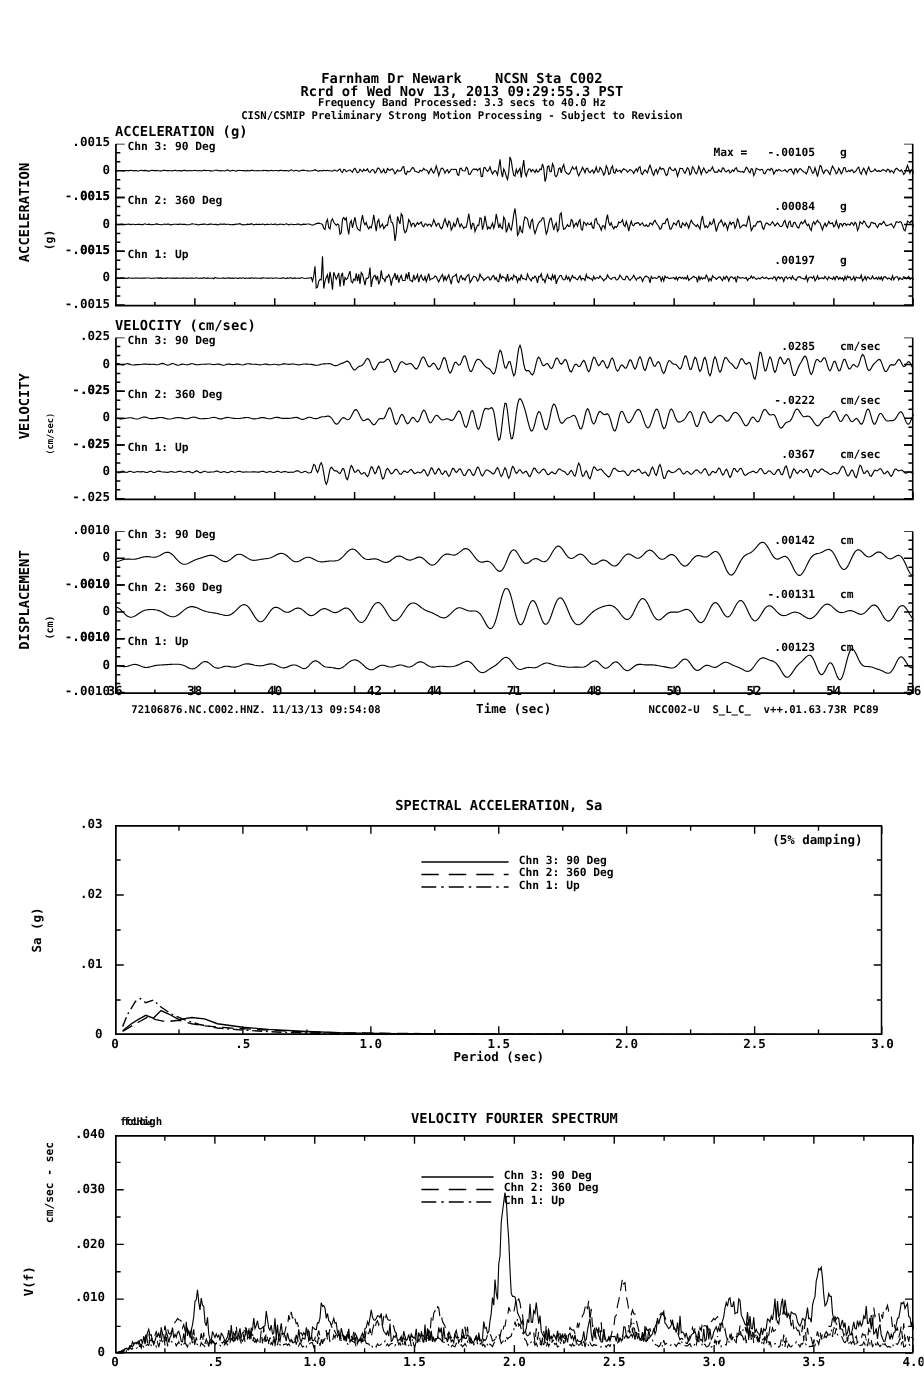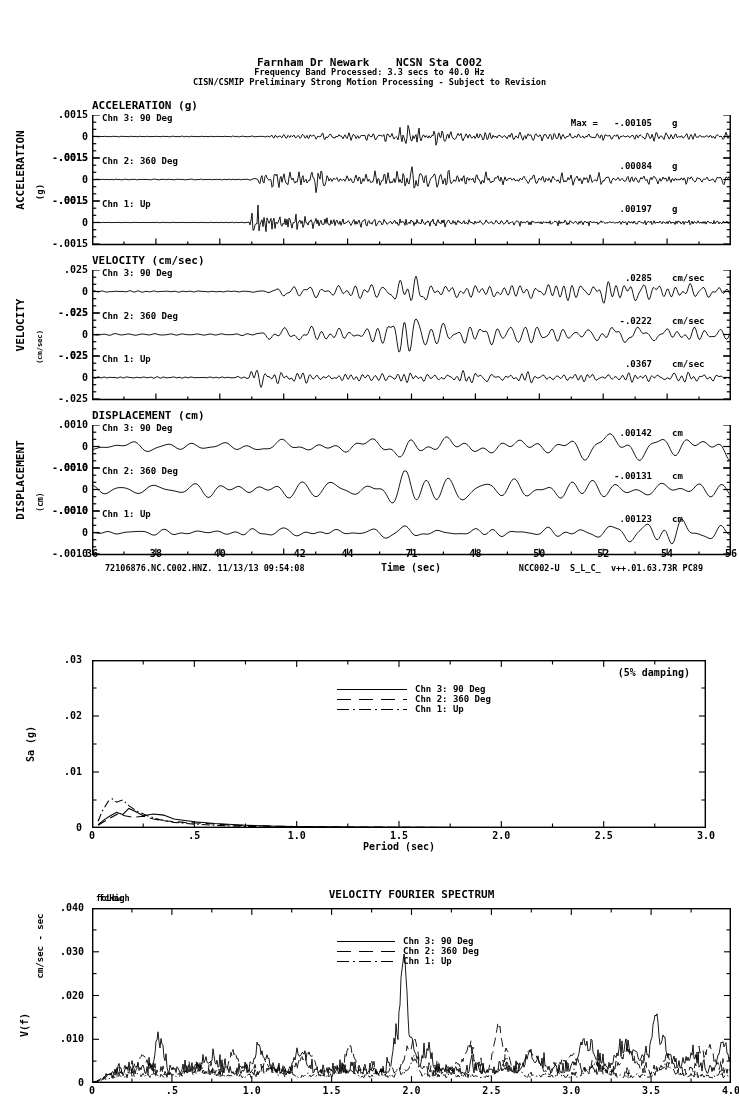--- a/index.html
+++ b/index.html
@@ -14,27 +14,27 @@
   .side{transform:translate(-50%,-50%) rotate(-90deg);white-space:nowrap;font-weight:bold;}
   svg{display:block;}
 </style>
 </head>
 <body>
 
 <div id="page">
 
   <div class="abs ctr" style="top:57px;left:0;width:739px;">
     <div class="h1">Farnham Dr Newark    NCSN Sta C002</div>
+    <div class="h1">Rcrd of Wed Nov 13, 2013 09:29:55.3 PST</div>
     <div class="h2">Frequency Band Processed: 3.3 secs to 40.0 Hz</div>
     <div class="h2">CISN/CSMIP Preliminary Strong Motion Processing - Subject to Revision</div>
   </div>
 
   <div class="abs ptitle" style="top:99px;">ACCELERATION (g)</div>
   <div class="abs ptitle" style="top:254px;">VELOCITY (cm/sec)</div>
-  <div class="abs ptitle" style="top:409px;">DISPLACEMENT (cm)</div>
 
   <div class="abs side" style="left:20px;top:170px;font-size:11px;">ACCELERATION</div>
   <div class="abs side" style="left:40px;top:192px;font-size:9px;">(g)</div>
   <div class="abs side" style="left:20px;top:325px;font-size:11px;">VELOCITY</div>
   <div class="abs side" style="left:40px;top:347px;font-size:7px;">(cm/sec)</div>
   <div class="abs side" style="left:20px;top:480px;font-size:11px;">DISPLACEMENT</div>
   <div class="abs side" style="left:40px;top:502px;font-size:8px;">(cm)</div>
 
   <div class="abs" id="wavebox0" style="left:92px;top:115px;">
       <svg width="639" height="134">
@@ -253,20 +253,21 @@
         <path d="M0,24.43 1,24.39 2,24.21 3,23.93 4,23.60 5,23.24 6,22.92 7,22.64 8,22.44 9,22.32 10,22.27 11,22.27 12,22.31 13,22.35 14,22.37 15,22.35 16,22.26 17,22.10 18,21.88 19,21.61 20,21.31 21,21.01 22,20.74 23,20.52 24,20.37 25,20.31 26,20.32 27,20.40 28,20.52 29,20.65 30,20.75 31,20.79 32,20.73 33,20.55 34,20.25 35,19.82 36,19.31 37,18.73 38,18.14 39,17.60 40,17.16 41,16.87 42,16.79 43,16.93 44,17.32 45,17.94 46,18.77 47,19.77 48,20.87 49,22.01 50,23.13 51,24.15 52,25.02 53,25.70 54,26.17 55,26.41 56,26.43 57,26.26 58,25.93 59,25.49 60,24.99 61,24.45 62,23.93 63,23.44 64,22.99 65,22.60 66,22.25 67,21.92 68,21.62 69,21.31 70,20.99 71,20.66 72,20.32 73,19.98 74,19.68 75,19.43 76,19.28 77,19.24 78,19.34 79,19.60 80,20.00 81,20.54 82,21.18 83,21.88 84,22.58 85,23.22 86,23.76 87,24.13 88,24.31 89,24.26 90,23.98 91,23.50 92,22.85 93,22.07 94,21.23 95,20.40 96,19.65 97,19.03 98,18.60 99,18.37 100,18.37 101,18.58 102,18.98 103,19.53 104,20.16 105,20.84 106,21.50 107,22.09 108,22.57 109,22.93 110,23.16 111,23.25 112,23.23 113,23.12 114,22.96 115,22.77 116,22.58 117,22.41 118,22.27 119,22.16 120,22.05 121,21.94 122,21.80 123,21.61 124,21.34 125,21.00 126,20.57 127,20.07 128,19.54 129,18.99 130,18.49 131,18.07 132,17.78 133,17.67 134,17.76 135,18.05 136,18.55 137,19.23 138,20.04 139,20.93 140,21.83 141,22.68 142,23.41 143,23.96 144,24.31 145,24.42 146,24.32 147,24.01 148,23.55 149,22.98 150,22.38 151,21.80 152,21.32 153,20.97 154,20.79 155,20.79 156,20.98 157,21.32 158,21.79 159,22.32 160,22.88 161,23.41 162,23.86 163,24.21 164,24.43 165,24.54 166,24.53 167,24.44 168,24.30 169,24.14 170,23.99 171,23.87 172,23.81 173,23.78 174,23.78 175,23.77 176,23.73 177,23.61 178,23.37 179,22.97 180,22.40 181,21.65 182,20.73 183,19.69 184,18.57 185,17.45 186,16.39 187,15.49 188,14.79 189,14.36 190,14.23 191,14.41 192,14.88 193,15.61 194,16.54 195,17.58 196,18.67 197,19.73 198,20.67 199,21.45 200,22.02 201,22.39 202,22.56 203,22.57 204,22.46 205,22.30 206,22.15 207,22.06 208,22.07 209,22.22 210,22.49 211,22.88 212,23.35 213,23.84 214,24.30 215,24.66 216,24.87 217,24.89 218,24.70 219,24.31 220,23.74 221,23.05 222,22.29 223,21.53 224,20.84 225,20.30 226,19.95 227,19.81 228,19.90 229,20.19 230,20.64 231,21.19 232,21.77 233,22.31 234,22.73 235,23.00 236,23.08 237,22.96 238,22.67 239,22.25 240,21.77 241,21.30 242,20.92 243,20.71 244,20.70 245,20.95 246,21.44 247,22.15 248,23.04 249,24.01 250,24.98 251,25.86 252,26.55 253,26.98 254,27.10 255,26.87 256,26.33 257,25.49 258,24.44 259,23.26 260,22.05 261,20.90 262,19.90 263,19.11 264,18.57 265,18.28 266,18.22 267,18.34 268,18.56 269,18.81 270,18.99 271,19.05 272,18.92 273,18.58 274,18.04 275,17.33 276,16.51 277,15.67 278,14.90 279,14.29 280,13.93 281,13.88 282,14.16 283,14.79 284,15.72 285,16.89 286,18.22 287,19.60 288,20.92 289,22.13 290,23.16 291,23.94 292,24.45 293,24.68 294,24.67 295,24.51 296,24.27 297,24.09 298,24.04 299,24.22 300,24.69 301,25.45 302,26.48 303,27.70 304,29.00 305,30.23 306,31.24 307,31.89 308,32.05 309,31.66 310,30.67 311,29.12 312,27.10 313,24.76 314,22.28 315,19.86 316,17.70 317,16.08 318,15.12 319,14.84 320,15.22 321,16.17 322,17.55 323,19.20 324,20.93 325,22.56 326,23.95 327,24.96 328,25.56 329,25.71 330,25.48 331,24.94 332,24.21 333,23.42 334,22.70 335,22.16 336,21.87 337,21.85 338,22.11 339,22.57 340,23.15 341,23.74 342,24.20 343,24.43 344,24.34 345,23.85 346,22.97 347,21.71 348,20.15 349,18.42 350,16.65 351,14.99 352,13.59 353,12.56 354,12.00 355,11.94 356,12.38 357,13.27 358,14.50 359,15.94 360,17.46 361,18.91 362,20.15 363,21.08 364,21.64 365,21.82 366,21.63 367,21.16 368,20.49 369,19.75 370,19.07 371,18.55 372,18.30 373,18.37 374,18.77 375,19.50 376,20.48 377,21.63 378,22.85 379,24.02 380,25.03 381,25.80 382,26.27 383,26.42 384,26.28 385,25.91 386,25.34 387,24.68 388,24.03 389,23.48 390,23.13 391,23.03 392,23.21 393,23.67 394,24.34 395,25.16 396,26.02 397,26.82 398,27.44 399,27.80 400,27.83 401,27.50 402,26.81 403,25.80 404,24.56 405,23.20 406,21.82 407,20.54 408,19.48 409,18.71 410,18.28 411,18.20 412,18.44 413,18.93 414,19.58 415,20.27 416,20.90 417,21.36 418,21.57 419,21.48 420,21.07 421,20.38 422,19.48 423,18.44 424,17.39 425,16.44 426,15.70 427,15.25 428,15.15 429,15.42 430,16.03 431,16.92 432,17.99 433,19.15 434,20.26 435,21.22 436,21.93 437,22.33 438,22.39 439,22.14 440,21.62 441,20.92 442,20.16 443,19.45 444,18.92 445,18.65 446,18.71 447,19.14 448,19.91 449,20.99 450,22.27 451,23.66 452,25.01 453,26.21 454,27.13 455,27.70 456,27.86 457,27.61 458,26.97 459,26.02 460,24.86 461,23.61 462,22.38 463,21.28 464,20.40 465,19.80 466,19.49 467,19.45 468,19.62 469,19.92 470,20.25 471,20.52 472,20.63 473,20.53 474,20.19 475,19.62 476,18.87 477,18.04 478,17.24 479,16.59 480,16.22 481,16.25 482,16.74 483,17.74 484,19.23 485,21.15 486,23.39 487,25.82 488,28.26 489,30.53 490,32.47 491,33.94 492,34.84 493,35.11 494,34.76 495,33.82 496,32.41 497,30.64 498,28.67 499,26.64 500,24.70 501,22.95 502,21.47 503,20.29 504,19.39 505,18.74 506,18.24 507,17.82 508,17.37 509,16.80 510,16.07 511,15.15 512,14.08 513,12.90 514,11.69 515,10.56 516,9.63 517,9.01 518,8.79 519,9.01 520,9.70 521,10.82 522,12.30 523,14.03 524,15.87 525,17.67 526,19.31 527,20.65 528,21.62 529,22.17 530,22.32 531,22.11 532,21.66 533,21.09 534,20.55 535,20.18 536,20.11 537,20.44 538,21.21 539,22.43 540,24.05 541,25.96 542,28.04 543,30.11 544,32.02 545,33.61 546,34.74 547,35.33 548,35.31 549,34.71 550,33.58 551,32.01 552,30.14 553,28.10 554,26.04 555,24.10 556,22.37 557,20.93 558,19.81 559,19.00 560,18.44 561,18.08 562,17.83 563,17.60 564,17.34 565,16.99 566,16.54 567,16.02 568,15.47 569,14.98 570,14.63 571,14.53 572,14.75 573,15.36 574,16.39 575,17.81 576,19.55 577,21.55 578,23.66 579,25.74 580,27.61 581,29.13 582,30.16 583,30.61 584,30.43 585,29.63 586,28.27 587,26.47 588,24.38 589,22.17 590,20.02 591,18.10 592,16.55 593,15.46 594,14.89 595,14.83 596,15.22 597,15.97 598,16.94 599,18.00 600,18.99 601,19.80 602,20.34 603,20.55 604,20.42 605,20.00 606,19.35 607,18.59 608,17.82 609,17.17 610,16.73 611,16.57 612,16.72 613,17.18 614,17.88 615,18.76 616,19.71 617,20.60 618,21.35 619,21.85 620,22.07 621,21.98 622,21.62 623,21.07 624,20.42 625,19.82 626,19.38 627,19.25 628,19.53 629,20.28 630,21.52 631,23.20 632,25.24 633,27.48 634,29.75 635,31.87 636,33.63 637,34.88 638,35.50 639,35.41 " fill="none" stroke="#000" stroke-width="0.9"></path>
         <path d="M0,60.66 1,60.67 2,60.97 3,61.53 4,62.31 5,63.25 6,64.29 7,65.34 8,66.34 9,67.23 10,67.94 11,68.45 12,68.72 13,68.77 14,68.60 15,68.24 16,67.74 17,67.13 18,66.47 19,65.80 20,65.14 21,64.55 22,64.03 23,63.59 24,63.24 25,62.98 26,62.79 27,62.67 28,62.61 29,62.59 30,62.61 31,62.68 32,62.79 33,62.96 34,63.19 35,63.50 36,63.87 37,64.31 38,64.82 39,65.39 40,65.98 41,66.57 42,67.13 43,67.63 44,68.03 45,68.31 46,68.43 47,68.39 48,68.18 49,67.79 50,67.25 51,66.57 52,65.80 53,64.96 54,64.10 55,63.26 56,62.48 57,61.78 58,61.21 59,60.77 60,60.48 61,60.33 62,60.33 63,60.47 64,60.71 65,61.04 66,61.43 67,61.87 68,62.32 69,62.76 70,63.19 71,63.57 72,63.92 73,64.21 74,64.46 75,64.67 76,64.85 77,65.01 78,65.15 79,65.30 80,65.46 81,65.65 82,65.85 83,66.09 84,66.34 85,66.60 86,66.86 87,67.08 88,67.26 89,67.35 90,67.33 91,67.18 92,66.88 93,66.42 94,65.79 95,65.02 96,64.12 97,63.14 98,62.13 99,61.13 100,60.23 101,59.49 102,58.97 103,58.72 104,58.79 105,59.19 106,59.93 107,60.99 108,62.31 109,63.84 110,65.48 111,67.14 112,68.71 113,70.11 114,71.23 115,72.01 116,72.40 117,72.37 118,71.93 119,71.12 120,70.00 121,68.65 122,67.17 123,65.66 124,64.24 125,62.98 126,61.97 127,61.26 128,60.86 129,60.78 130,60.98 131,61.41 132,62.02 133,62.72 134,63.41 135,64.03 136,64.50 137,64.78 138,64.84 139,64.68 140,64.32 141,63.81 142,63.22 143,62.62 144,62.08 145,61.68 146,61.47 147,61.48 148,61.74 149,62.23 150,62.91 151,63.73 152,64.62 153,65.49 154,66.27 155,66.90 156,67.30 157,67.45 158,67.33 159,66.96 160,66.38 161,65.64 162,64.81 163,63.98 164,63.21 165,62.58 166,62.15 167,61.93 168,61.94 169,62.17 170,62.57 171,63.09 172,63.66 173,64.21 174,64.67 175,64.97 176,65.09 177,65.00 178,64.70 179,64.23 180,63.63 181,62.97 182,62.34 183,61.82 184,61.48 185,61.39 186,61.60 187,62.12 188,62.97 189,64.09 190,65.42 191,66.89 192,68.40 193,69.84 194,71.10 195,72.09 196,72.73 197,72.96 198,72.75 199,72.11 200,71.07 201,69.67 202,68.01 203,66.17 204,64.27 205,62.41 206,60.71 207,59.24 208,58.10 209,57.34 210,57.00 211,57.08 212,57.56 213,58.43 214,59.61 215,61.05 216,62.65 217,64.33 218,66.00 219,67.58 220,68.97 221,70.13 222,70.98 223,71.49 224,71.64 225,71.42 226,70.86 227,69.97 228,68.81 229,67.45 230,65.95 231,64.38 232,62.83 233,61.38 234,60.08 235,59.00 236,58.17 237,57.62 238,57.36 239,57.37 240,57.62 241,58.08 242,58.69 243,59.40 244,60.17 245,60.95 246,61.68 247,62.35 248,62.95 249,63.46 250,63.90 251,64.29 252,64.66 253,65.04 254,65.44 255,65.89 256,66.38 257,66.92 258,67.48 259,68.03 260,68.53 261,68.93 262,69.18 263,69.26 264,69.12 265,68.76 266,68.19 267,67.42 268,66.51 269,65.51 270,64.49 271,63.52 272,62.66 273,61.97 274,61.49 275,61.25 276,61.22 277,61.40 278,61.74 279,62.17 280,62.65 281,63.09 282,63.46 283,63.72 284,63.85 285,63.88 286,63.84 287,63.79 288,63.81 289,63.98 290,64.37 291,65.05 292,66.06 293,67.38 294,68.99 295,70.80 296,72.69 297,74.52 298,76.11 299,77.30 300,77.92 301,77.85 302,77.00 303,75.35 304,72.95 305,69.87 306,66.22 307,62.22 308,58.12 309,54.18 310,50.69 311,47.90 312,46.03 313,46.00 314,46.00 315,46.99 316,49.44 317,52.72 318,56.56 319,60.67 320,64.72 321,68.40 322,71.42 323,73.57 324,74.69 325,74.73 326,73.72 327,71.80 328,69.17 329,66.12 330,62.96 331,60.07 332,57.72 333,56.12 334,55.41 335,55.64 336,56.75 337,58.63 338,61.09 339,63.90 340,66.78 341,69.49 342,71.77 343,73.44 344,74.35 345,74.42 346,73.67 347,72.16 348,70.01 349,67.41 350,64.56 351,61.69 352,58.99 353,56.67 354,54.88 355,53.73 356,53.26 357,53.50 358,54.39 359,55.85 360,57.77 361,60.01 362,62.42 363,64.86 364,67.19 365,69.31 366,71.13 367,72.58 368,73.68 369,74.42 370,74.77 371,74.77 372,74.45 373,73.85 374,73.05 375,72.08 376,71.02 377,69.90 378,68.77 379,67.67 380,66.63 381,65.66 382,64.78 383,63.99 384,63.29 385,62.67 386,62.13 387,61.64 388,61.21 389,60.82 390,60.45 391,60.12 392,59.82 393,59.57 394,59.38 395,59.27 396,59.28 397,59.43 398,59.75 399,60.25 400,60.96 401,61.86 402,62.94 403,64.16 404,65.47 405,66.79 406,68.04 407,69.13 408,69.98 409,70.49 410,70.61 411,70.29 412,69.51 413,68.29 414,66.68 415,64.77 416,62.67 417,60.52 418,58.48 419,56.67 420,55.24 421,54.28 422,53.87 423,54.03 424,54.76 425,56.00 426,57.67 427,59.65 428,61.79 429,63.95 430,65.99 431,67.78 432,69.21 433,70.23 434,70.81 435,70.95 436,70.70 437,70.13 438,69.34 439,68.42 440,67.48 441,66.60 442,65.86 443,65.29 444,64.91 445,64.71 446,64.64 447,64.67 448,64.72 449,64.74 450,64.68 451,64.51 452,64.23 453,63.85 454,63.43 455,63.01 456,62.68 457,62.51 458,62.57 459,62.92 460,63.57 461,64.53 462,65.75 463,67.16 464,68.66 465,70.12 466,71.41 467,72.40 468,72.98 469,73.08 470,72.64 471,71.68 472,70.23 473,68.39 474,66.29 475,64.09 476,61.96 477,60.07 478,58.55 479,57.54 480,57.09 481,57.24 482,57.96 483,59.16 484,60.73 485,62.50 486,64.30 487,65.96 488,67.30 489,68.20 490,68.55 491,68.33 492,67.53 493,66.24 494,64.55 495,62.63 496,60.65 497,58.78 498,57.20 499,56.06 500,55.46 501,55.46 502,56.07 503,57.26 504,58.92 505,60.93 506,63.13 507,65.35 508,67.43 509,69.20 510,70.55 511,71.39 512,71.68 513,71.42 514,70.67 515,69.49 516,68.02 517,66.37 518,64.68 519,63.10 520,61.72 521,60.64 522,59.93 523,59.61 524,59.67 525,60.08 526,60.78 527,61.70 528,62.75 529,63.84 530,64.88 531,65.80 532,66.56 533,67.11 534,67.43 535,67.53 536,67.43 537,67.17 538,66.79 539,66.33 540,65.86 541,65.42 542,65.06 543,64.81 544,64.71 545,64.76 546,64.98 547,65.35 548,65.85 549,66.45 550,67.12 551,67.80 552,68.47 553,69.05 554,69.50 555,69.78 556,69.86 557,69.70 558,69.29 559,68.63 560,67.75 561,66.67 562,65.44 563,64.14 564,62.82 565,61.56 566,60.43 567,59.49 568,58.81 569,58.41 570,58.32 571,58.52 572,58.98 573,59.67 574,60.52 575,61.45 576,62.39 577,63.26 578,64.00 579,64.57 580,64.93 581,65.08 582,65.04 583,64.84 584,64.53 585,64.18 586,63.86 587,63.61 588,63.50 589,63.54 590,63.75 591,64.12 592,64.60 593,65.14 594,65.66 595,66.10 596,66.38 597,66.45 598,66.25 599,65.79 600,65.07 601,64.14 602,63.06 603,61.93 604,60.86 605,59.95 606,59.30 607,59.01 608,59.11 609,59.65 610,60.59 611,61.90 612,63.49 613,65.23 614,67.01 615,68.67 616,70.08 617,71.14 618,71.74 619,71.85 620,71.44 621,70.56 622,69.27 623,67.69 624,65.94 625,64.17 626,62.53 627,61.14 628,60.13 629,59.56 630,59.47 631,59.88 632,60.73 633,61.95 634,63.45 635,65.09 636,66.75 637,68.32 638,69.67 639,70.73 " fill="none" stroke="#000" stroke-width="0.9"></path>
         <path d="M0,107.79 1,107.68 2,107.67 3,107.75 4,107.90 5,108.07 6,108.23 7,108.33 8,108.33 9,108.22 10,108.00 11,107.70 12,107.36 13,107.02 14,106.75 15,106.58 16,106.54 17,106.65 18,106.89 19,107.24 20,107.65 21,108.06 22,108.44 23,108.74 24,108.92 25,108.97 26,108.91 27,108.74 28,108.50 29,108.22 30,107.94 31,107.68 32,107.46 33,107.29 34,107.17 35,107.08 36,107.02 37,106.97 38,106.92 39,106.87 40,106.80 41,106.73 42,106.66 43,106.59 44,106.53 45,106.48 46,106.44 47,106.40 48,106.38 49,106.38 50,106.40 51,106.45 52,106.56 53,106.74 54,107.00 55,107.35 56,107.78 57,108.28 58,108.81 59,109.31 60,109.74 61,110.04 62,110.14 63,110.02 64,109.65 65,109.06 66,108.29 67,107.39 68,106.46 69,105.60 70,104.89 71,104.41 72,104.21 73,104.31 74,104.69 75,105.31 76,106.10 77,106.95 78,107.78 79,108.51 80,109.06 81,109.40 82,109.53 83,109.47 84,109.25 85,108.95 86,108.62 87,108.33 88,108.13 89,108.03 90,108.04 91,108.14 92,108.30 93,108.48 94,108.62 95,108.69 96,108.66 97,108.51 98,108.26 99,107.93 100,107.54 101,107.14 102,106.77 103,106.45 104,106.22 105,106.08 106,106.05 107,106.11 108,106.26 109,106.46 110,106.69 111,106.94 112,107.18 113,107.39 114,107.54 115,107.64 116,107.66 117,107.61 118,107.48 119,107.29 120,107.04 121,106.78 122,106.51 123,106.29 124,106.14 125,106.08 126,106.16 127,106.36 128,106.69 129,107.12 130,107.61 131,108.11 132,108.58 133,108.95 134,109.18 135,109.25 136,109.14 137,108.89 138,108.52 139,108.09 140,107.66 141,107.30 142,107.05 143,106.96 144,107.01 145,107.21 146,107.59 147,108.10 148,108.68 149,109.24 150,109.66 151,109.85 152,109.75 153,109.32 154,108.60 155,107.66 156,106.59 157,105.54 158,104.64 159,104.00 160,103.69 161,103.74 162,104.12 163,104.77 164,105.58 165,106.45 166,107.27 167,107.94 168,108.37 169,108.62 170,108.75 171,108.83 172,108.91 173,109.02 174,109.17 175,109.33 176,109.50 177,109.73 178,109.88 179,109.91 180,109.77 181,109.44 182,108.93 183,108.27 184,107.48 185,106.62 186,105.74 187,104.92 188,104.19 189,103.61 190,103.20 191,102.97 192,102.95 193,103.13 194,103.50 195,104.04 196,104.74 197,105.56 198,106.46 199,107.39 200,108.31 201,109.16 202,109.88 203,110.42 204,110.74 205,110.83 206,110.68 207,110.33 208,109.81 209,109.20 210,108.57 211,108.00 212,107.55 213,107.26 214,107.16 215,107.24 216,107.47 217,107.78 218,108.11 219,108.40 220,108.59 221,108.64 222,108.55 223,108.32 224,108.01 225,107.66 226,107.34 227,107.10 228,106.99 229,107.04 230,107.23 231,107.53 232,107.89 233,108.24 234,108.50 235,108.61 236,108.52 237,108.22 238,107.73 239,107.09 240,106.38 241,105.69 242,105.09 243,104.67 244,104.47 245,104.52 246,104.81 247,105.29 248,105.91 249,106.59 250,107.24 251,107.82 252,108.26 253,108.55 254,108.67 255,108.67 256,108.56 257,108.40 258,108.23 259,108.09 260,108.01 261,107.99 262,108.03 263,108.11 264,108.22 265,108.32 266,108.40 267,108.43 268,108.42 269,108.35 270,108.22 271,108.04 272,107.79 273,107.49 274,107.12 275,106.70 276,106.23 277,105.72 278,105.21 279,104.73 280,104.35 281,104.10 282,104.05 283,104.23 284,104.68 285,105.39 286,106.33 287,107.44 288,108.66 289,109.87 290,111.00 291,111.94 292,112.63 293,113.03 294,113.14 295,112.97 296,112.58 297,112.03 298,111.39 299,110.71 300,110.05 301,109.41 302,108.80 303,108.19 304,107.53 305,106.81 306,105.99 307,105.07 308,104.10 309,103.12 310,102.22 311,101.49 312,101.02 313,100.89 314,101.13 315,101.75 316,102.71 317,103.92 318,105.29 319,106.69 320,107.98 321,109.07 322,109.88 323,110.37 324,110.56 325,110.49 326,110.23 327,109.87 328,109.51 329,109.20 330,109.00 331,108.92 332,108.95 333,109.04 334,109.14 335,109.17 336,109.10 337,108.90 338,108.54 339,108.06 340,107.49 341,106.90 342,106.34 343,105.89 344,105.57 345,105.42 346,105.44 347,105.60 348,105.88 349,106.21 350,106.57 351,106.91 352,107.21 353,107.45 354,107.64 355,107.79 356,107.91 357,108.04 358,108.17 359,108.31 360,108.45 361,108.58 362,108.69 363,108.77 364,108.80 365,108.79 366,108.75 367,108.70 368,108.66 369,108.65 370,108.67 371,108.73 372,108.79 373,108.83 374,108.79 375,108.63 376,108.32 377,107.83 378,107.19 379,106.42 380,105.61 381,104.83 382,104.18 383,103.77 384,103.65 385,103.87 386,104.41 387,105.24 388,106.24 389,107.30 390,108.28 391,109.04 392,109.49 393,109.55 394,109.24 395,108.58 396,107.69 397,106.70 398,105.76 399,105.01 400,104.58 401,104.54 402,104.90 403,105.64 404,106.67 405,107.84 406,109.03 407,110.09 408,110.90 409,111.38 410,111.50 411,111.26 412,110.74 413,110.01 414,109.19 415,108.38 416,107.66 417,107.09 418,106.71 419,106.51 420,106.46 421,106.52 422,106.64 423,106.76 424,106.86 425,106.91 426,106.93 427,106.91 428,106.89 429,106.88 430,106.91 431,106.98 432,107.10 433,107.26 434,107.43 435,107.62 436,107.80 437,107.98 438,108.15 439,108.32 440,108.50 441,108.71 442,108.93 443,109.15 444,109.32 445,109.42 446,109.37 447,109.15 448,108.70 449,108.02 450,107.14 451,106.09 452,104.99 453,103.93 454,103.04 455,102.44 456,102.23 457,102.44 458,103.09 459,104.13 460,105.44 461,106.90 462,108.34 463,109.62 464,110.59 465,111.17 466,111.33 467,111.09 468,110.53 469,109.77 470,108.94 471,108.18 472,107.59 473,107.26 474,107.20 475,107.38 476,107.73 477,108.16 478,108.55 479,108.81 480,108.86 481,108.67 482,108.24 483,107.63 484,106.91 485,106.19 486,105.56 487,105.09 488,104.85 489,104.84 490,105.04 491,105.42 492,105.91 493,106.44 494,106.96 495,107.44 496,107.86 497,108.24 498,108.60 499,108.99 500,109.43 501,109.93 502,110.49 503,111.06 504,111.57 505,111.95 506,112.12 507,112.00 508,111.55 509,110.78 510,109.71 511,108.43 512,107.03 513,105.58 514,104.21 515,103.03 516,102.12 517,101.54 518,101.29 519,101.33 520,101.58 521,101.97 522,102.40 523,102.81 524,103.18 525,103.50 526,103.85 527,104.28 528,104.88 529,105.73 530,106.86 531,108.27 532,109.90 533,111.63 534,113.33 535,114.83 536,115.98 537,116.67 538,116.81 539,116.43 540,115.56 541,114.33 542,112.88 543,111.35 544,109.87 545,108.52 546,107.33 547,106.30 548,105.36 549,104.46 550,103.52 551,102.53 552,101.50 553,100.51 554,99.69 555,99.20 556,99.20 557,99.79 558,101.04 559,102.91 560,105.24 561,107.81 562,110.34 563,112.51 564,114.03 565,114.73 566,114.50 567,113.43 568,111.70 569,109.63 570,107.62 571,106.04 572,105.24 573,105.42 574,106.64 575,108.79 576,111.49 577,114.28 578,116.71 579,118.34 580,118.88 581,118.15 582,116.18 583,113.16 584,109.43 585,105.40 586,101.54 587,98.24 588,95.81 589,94.45 590,94.18 591,94.91 592,96.41 593,98.42 594,100.64 595,102.79 596,104.67 597,106.15 598,107.18 599,107.80 600,108.10 601,108.21 602,108.23 603,108.26 604,108.37 605,108.58 606,108.86 607,109.21 608,109.58 609,109.96 610,110.32 611,110.67 612,111.03 613,111.43 614,111.88 615,112.38 616,112.88 617,113.31 618,113.57 619,113.56 620,113.16 621,112.32 622,111.02 623,109.31 624,107.31 625,105.21 626,103.22 627,101.67 628,100.72 629,100.45 630,100.86 631,101.87 632,103.30 633,104.94 634,106.53 635,107.85 636,108.75 637,109.12 638,108.99 639,108.43 " fill="none" stroke="#000" stroke-width="0.9"></path>
       </svg>
     </div>
 
   <div class="abs lab ctr" style="left:330px;top:563px;width:162px;font-size:10px;">Time (sec)</div>
   <div class="abs lab" style="left:105px;top:564px;font-size:8.5px;">72106876.NC.C002.HNZ. 11/13/13 09:54:08</div>
   <div class="abs lab" style="right:36px;top:564px;font-size:8.5px;">NCC002-U  S_L_C_  v++.01.63.73R PC89</div>
 
+  <div class="abs lab ctr" style="left:92px;top:639px;width:614px;font-size:11px;">SPECTRAL ACCELERATION, Sa</div>
   <div class="abs lab" style="right:49px;top:668px;font-size:10px;">(5% damping)</div>
   <div class="abs side" style="left:30px;top:744px;font-size:10px;">Sa (g)</div>
   <div class="abs" id="sabox" style="left:92px;top:660px;">
       <svg width="614" height="168">
         <rect x="0.7" y="0.7" width="612.6" height="166.6" fill="none" stroke="#000" stroke-width="1.4"></rect>
         <line x1="0.0" y1="1" x2="0.0" y2="7" stroke="#000" stroke-width="1.1"></line>
         <line x1="0.0" y1="167" x2="0.0" y2="161" stroke="#000" stroke-width="1.1"></line>
         <line x1="51.2" y1="1" x2="51.2" y2="4.5" stroke="#000" stroke-width="1.1"></line>
         <line x1="51.2" y1="167" x2="51.2" y2="163.5" stroke="#000" stroke-width="1.1"></line>
         <line x1="102.3" y1="1" x2="102.3" y2="7" stroke="#000" stroke-width="1.1"></line>

